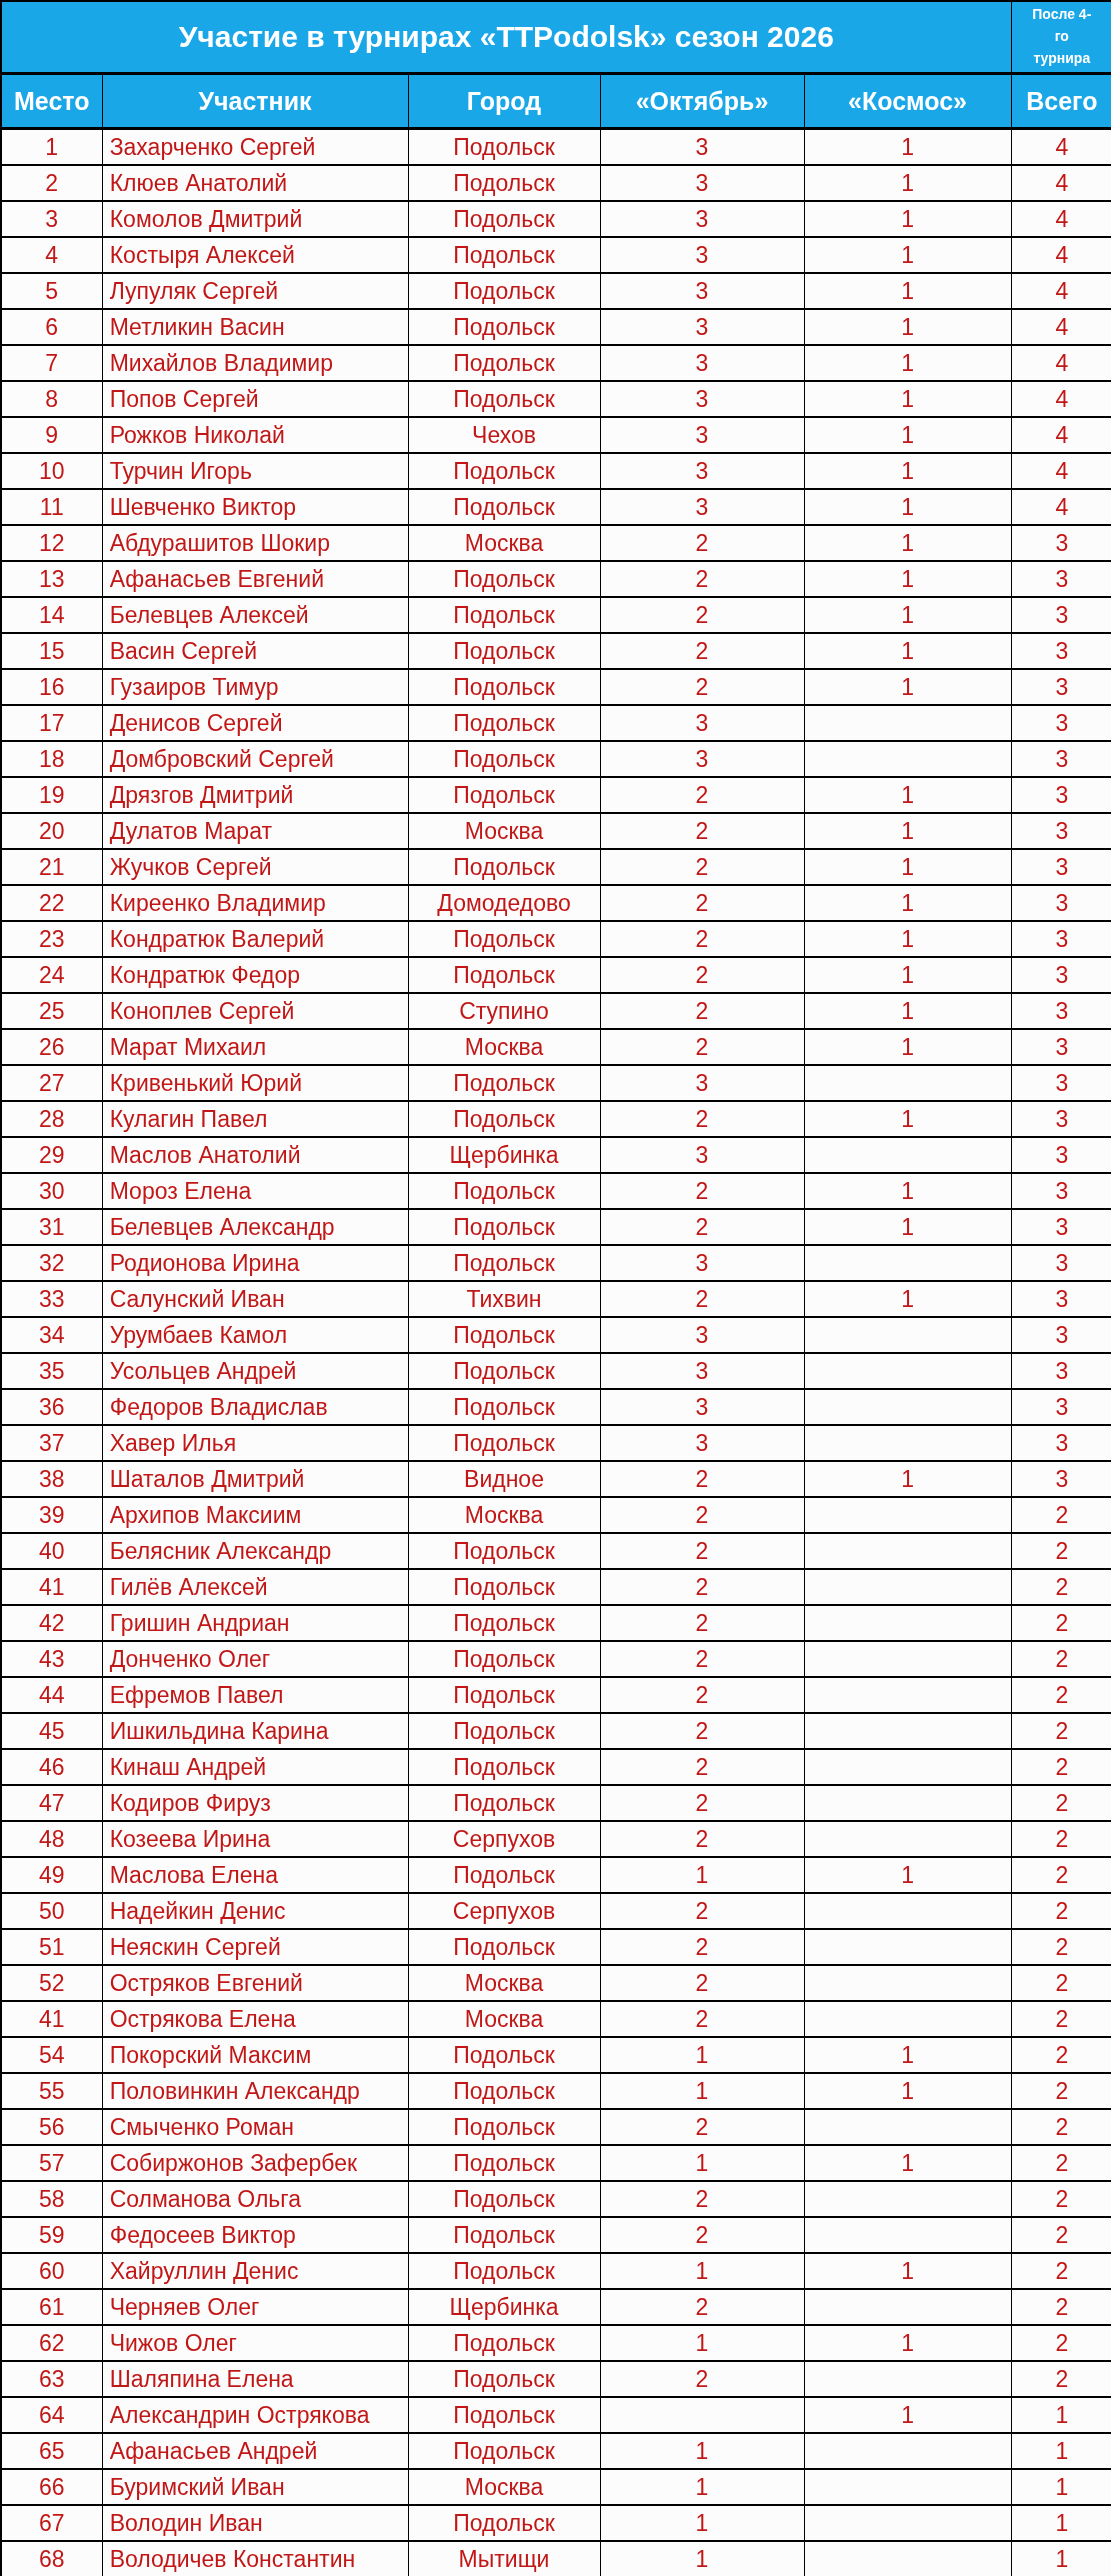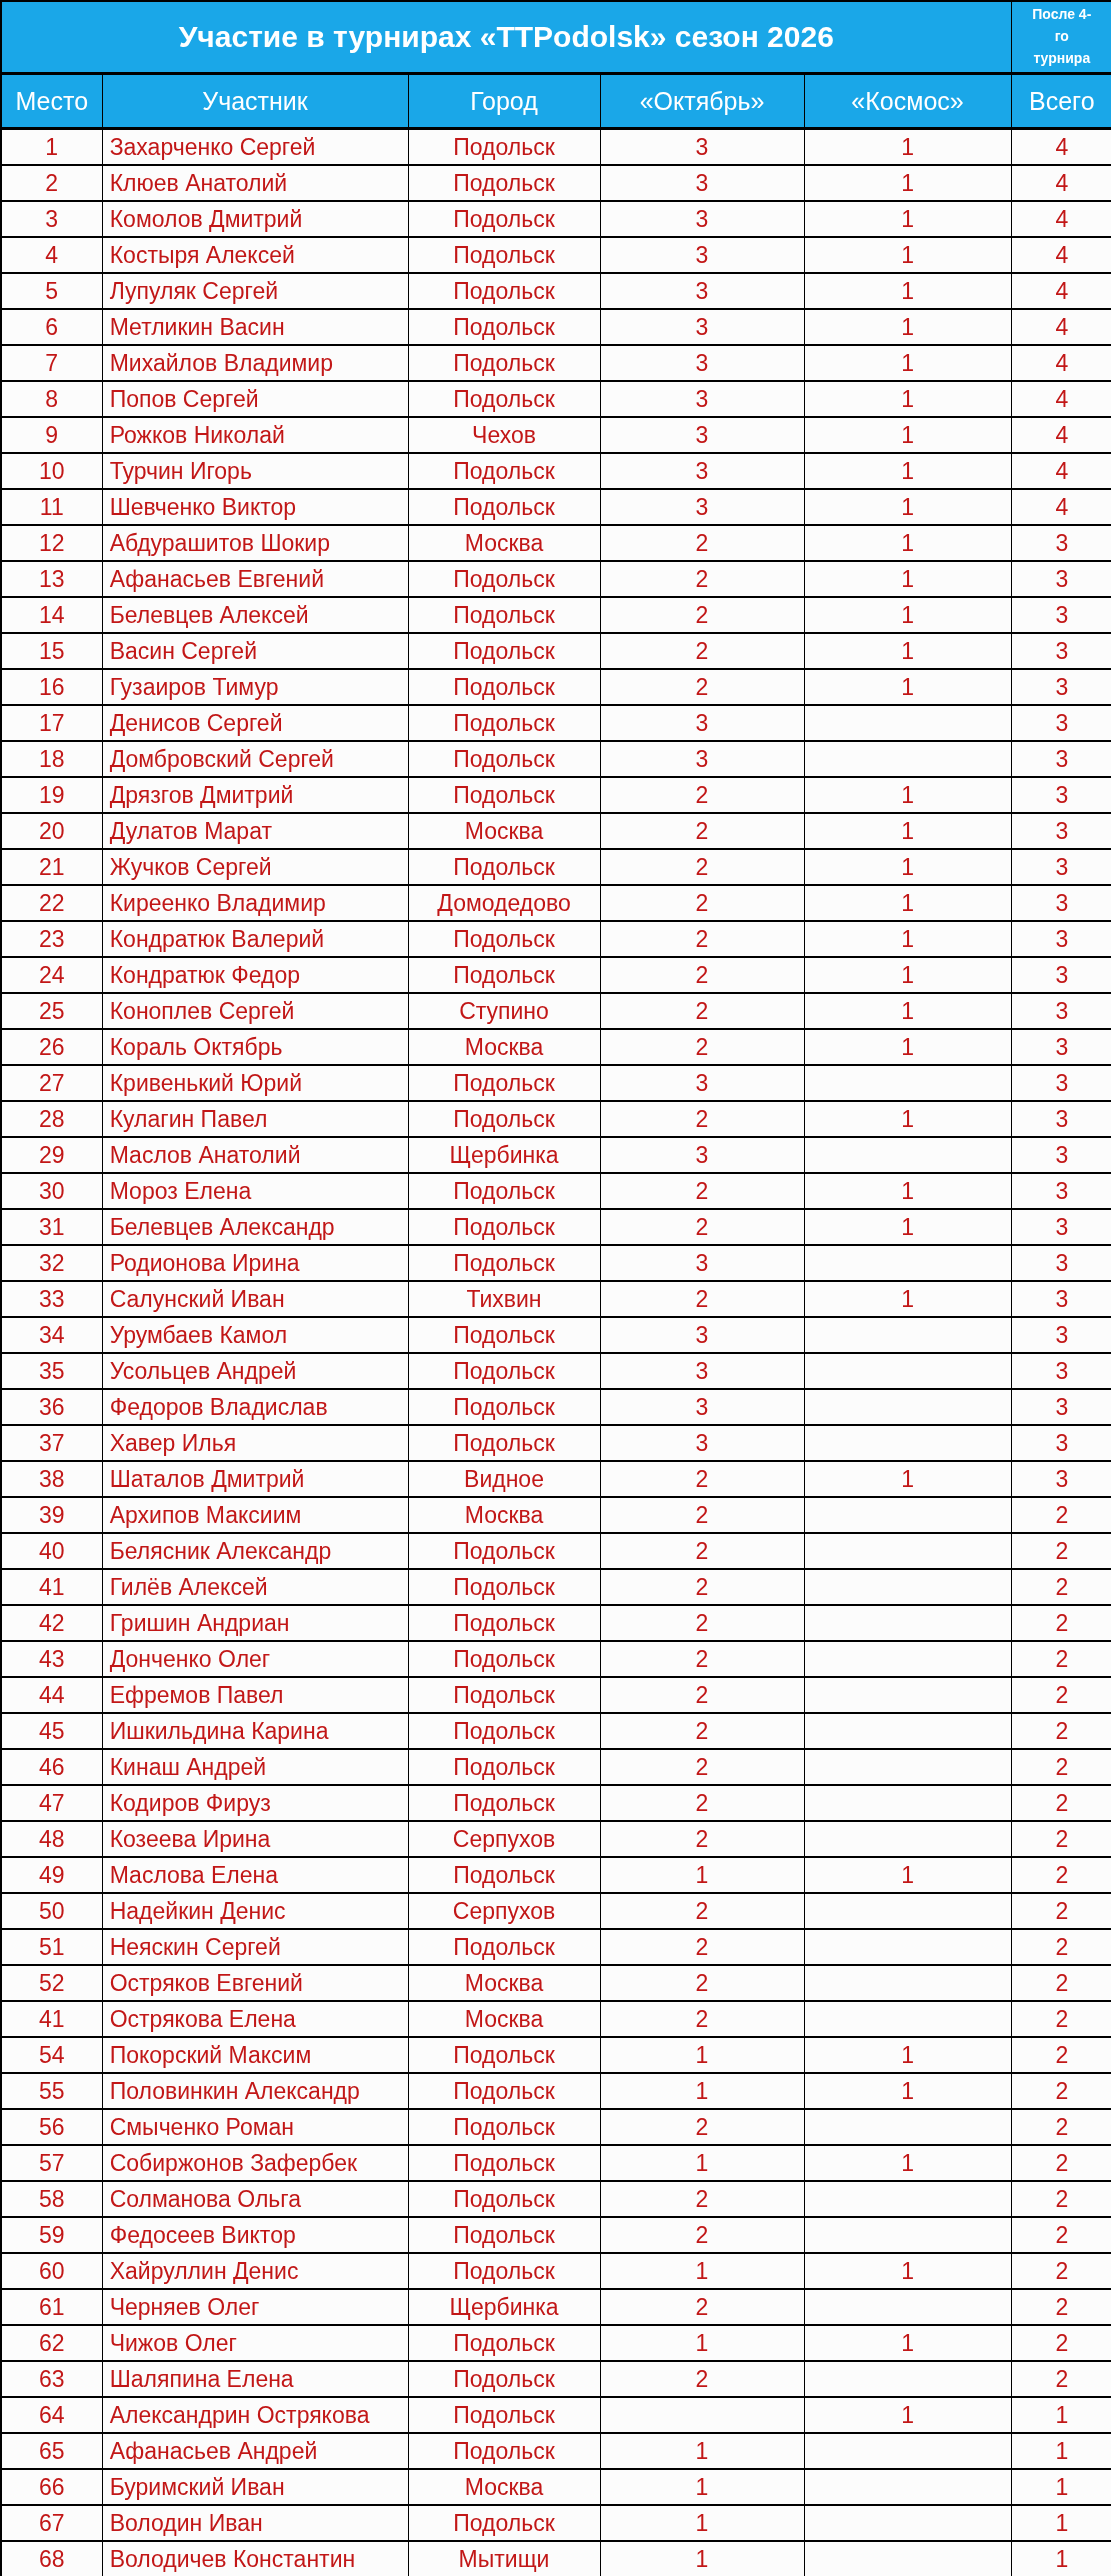--- a/index.html
+++ b/index.html
@@ -55,21 +55,21 @@
     padding:0 15.5px;
     vertical-align:middle;
   }
 
   
   tr.cols-row th{
     background:var(--blue);
     color:var(--white);
     height:50px;
     font-size:25px;
-    font-weight:normal;
+    font-weight:bold;
     text-align:center;
     vertical-align:middle;
     border-bottom-width:3.1px;
   }
 
   
   tbody td{
     background:var(--cellbg);
     color:var(--red);
     height:32px;
@@ -306,21 +306,21 @@
         <tr>
           <td class="c0">25</td>
           <td class="c1">Коноплев Сергей</td>
           <td class="c2">Ступино</td>
           <td class="c3">2</td>
           <td class="c4">1</td>
           <td class="c5">3</td>
         </tr>
         <tr>
           <td class="c0">26</td>
-          <td class="c1">Кораль Октябрь</td>
+          <td class="c1">Марат Михаил</td>
           <td class="c2">Москва</td>
           <td class="c3">2</td>
           <td class="c4">1</td>
           <td class="c5">3</td>
         </tr>
         <tr>
           <td class="c0">27</td>
           <td class="c1">Кривенький Юрий</td>
           <td class="c2">Подольск</td>
           <td class="c3">3</td>

